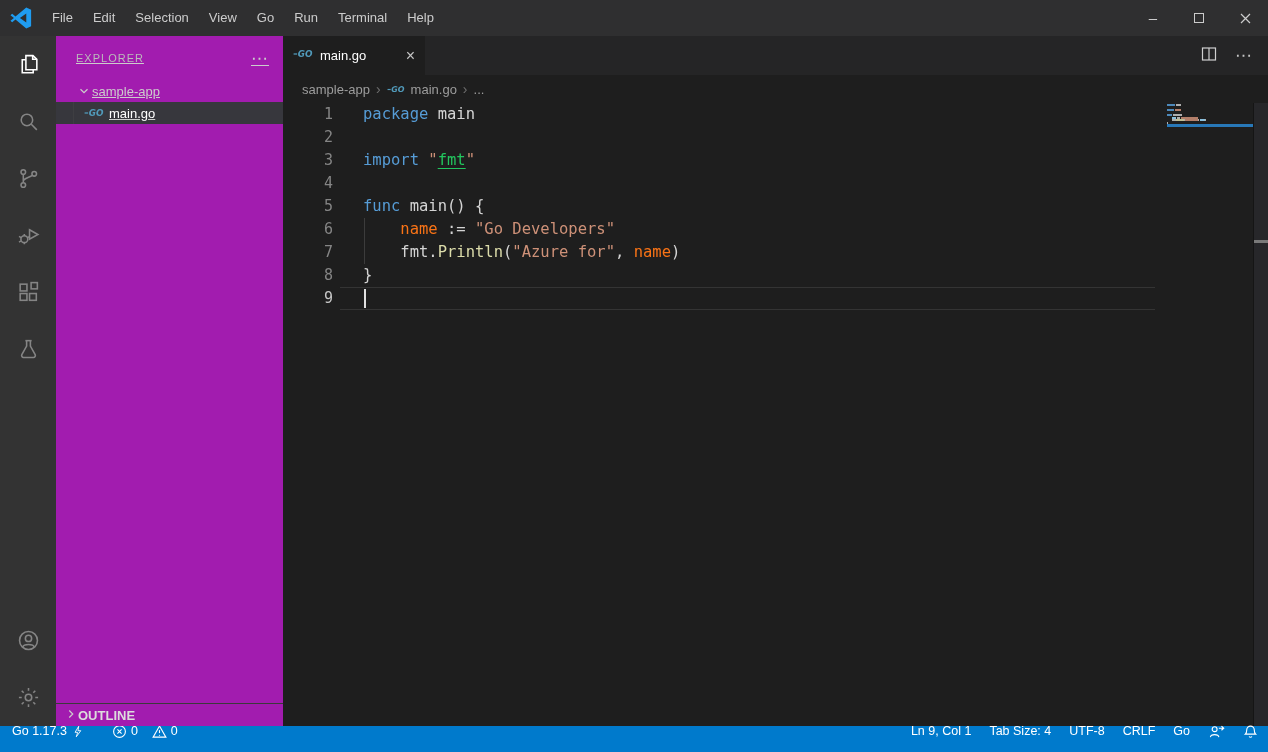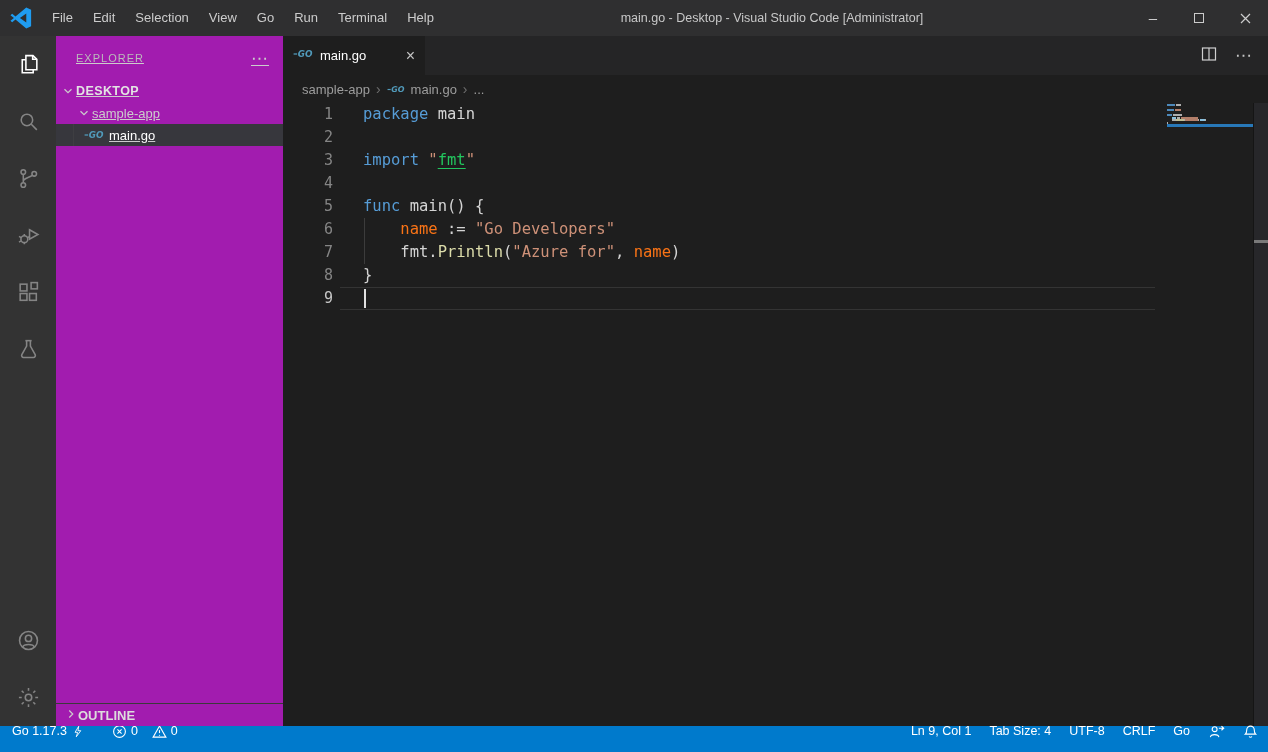--- a/index.html
+++ b/index.html
@@ -105,21 +105,20 @@
     <div class="menus">
       <span class="menu">File</span>
       <span class="menu">Edit</span>
       <span class="menu">Selection</span>
       <span class="menu">View</span>
       <span class="menu">Go</span>
       <span class="menu">Run</span>
       <span class="menu">Terminal</span>
       <span class="menu">Help</span>
     </div>
-    <div class="win-title">main.go - Desktop - Visual Studio Code [Administrator]</div>
     <div class="controls">
       <div class="ctrl min">
           <span>–</span>
         </div>
       <div class="ctrl">
           <span class="maxbox"></span>
         </div>
       <div class="ctrl">
         <svg width="11" height="11" viewBox="0 0 11 11">
             <path d="M1 1l9 9M10 1l-9 9" stroke="#cccccc" stroke-width="1.2"></path>
@@ -189,28 +188,20 @@
         </svg>
       </div>
     </div>
 
     <div class="sidebar">
       <div class="sb-header">
         <span>EXPLORER</span>
         <span class="sb-more">⋯</span>
       </div>
 
-      <div class="trow root">
-        <span class="chev">
-          <svg width="14" height="14" viewBox="0 0 16 16" fill="none" stroke="#cccccc" stroke-width="1.4">
-              <path d="M4 6l4 4 4-4"></path>
-            </svg>
-        </span>
-        <span>DESKTOP</span>
-      </div>
 
       <div class="trow folder">
         <span class="chev">
           <svg width="14" height="14" viewBox="0 0 16 16" fill="none" stroke="#cccccc" stroke-width="1.4">
               <path d="M4 6l4 4 4-4"></path>
             </svg>
         </span>
         <span>sample-app</span>
       </div>
 

